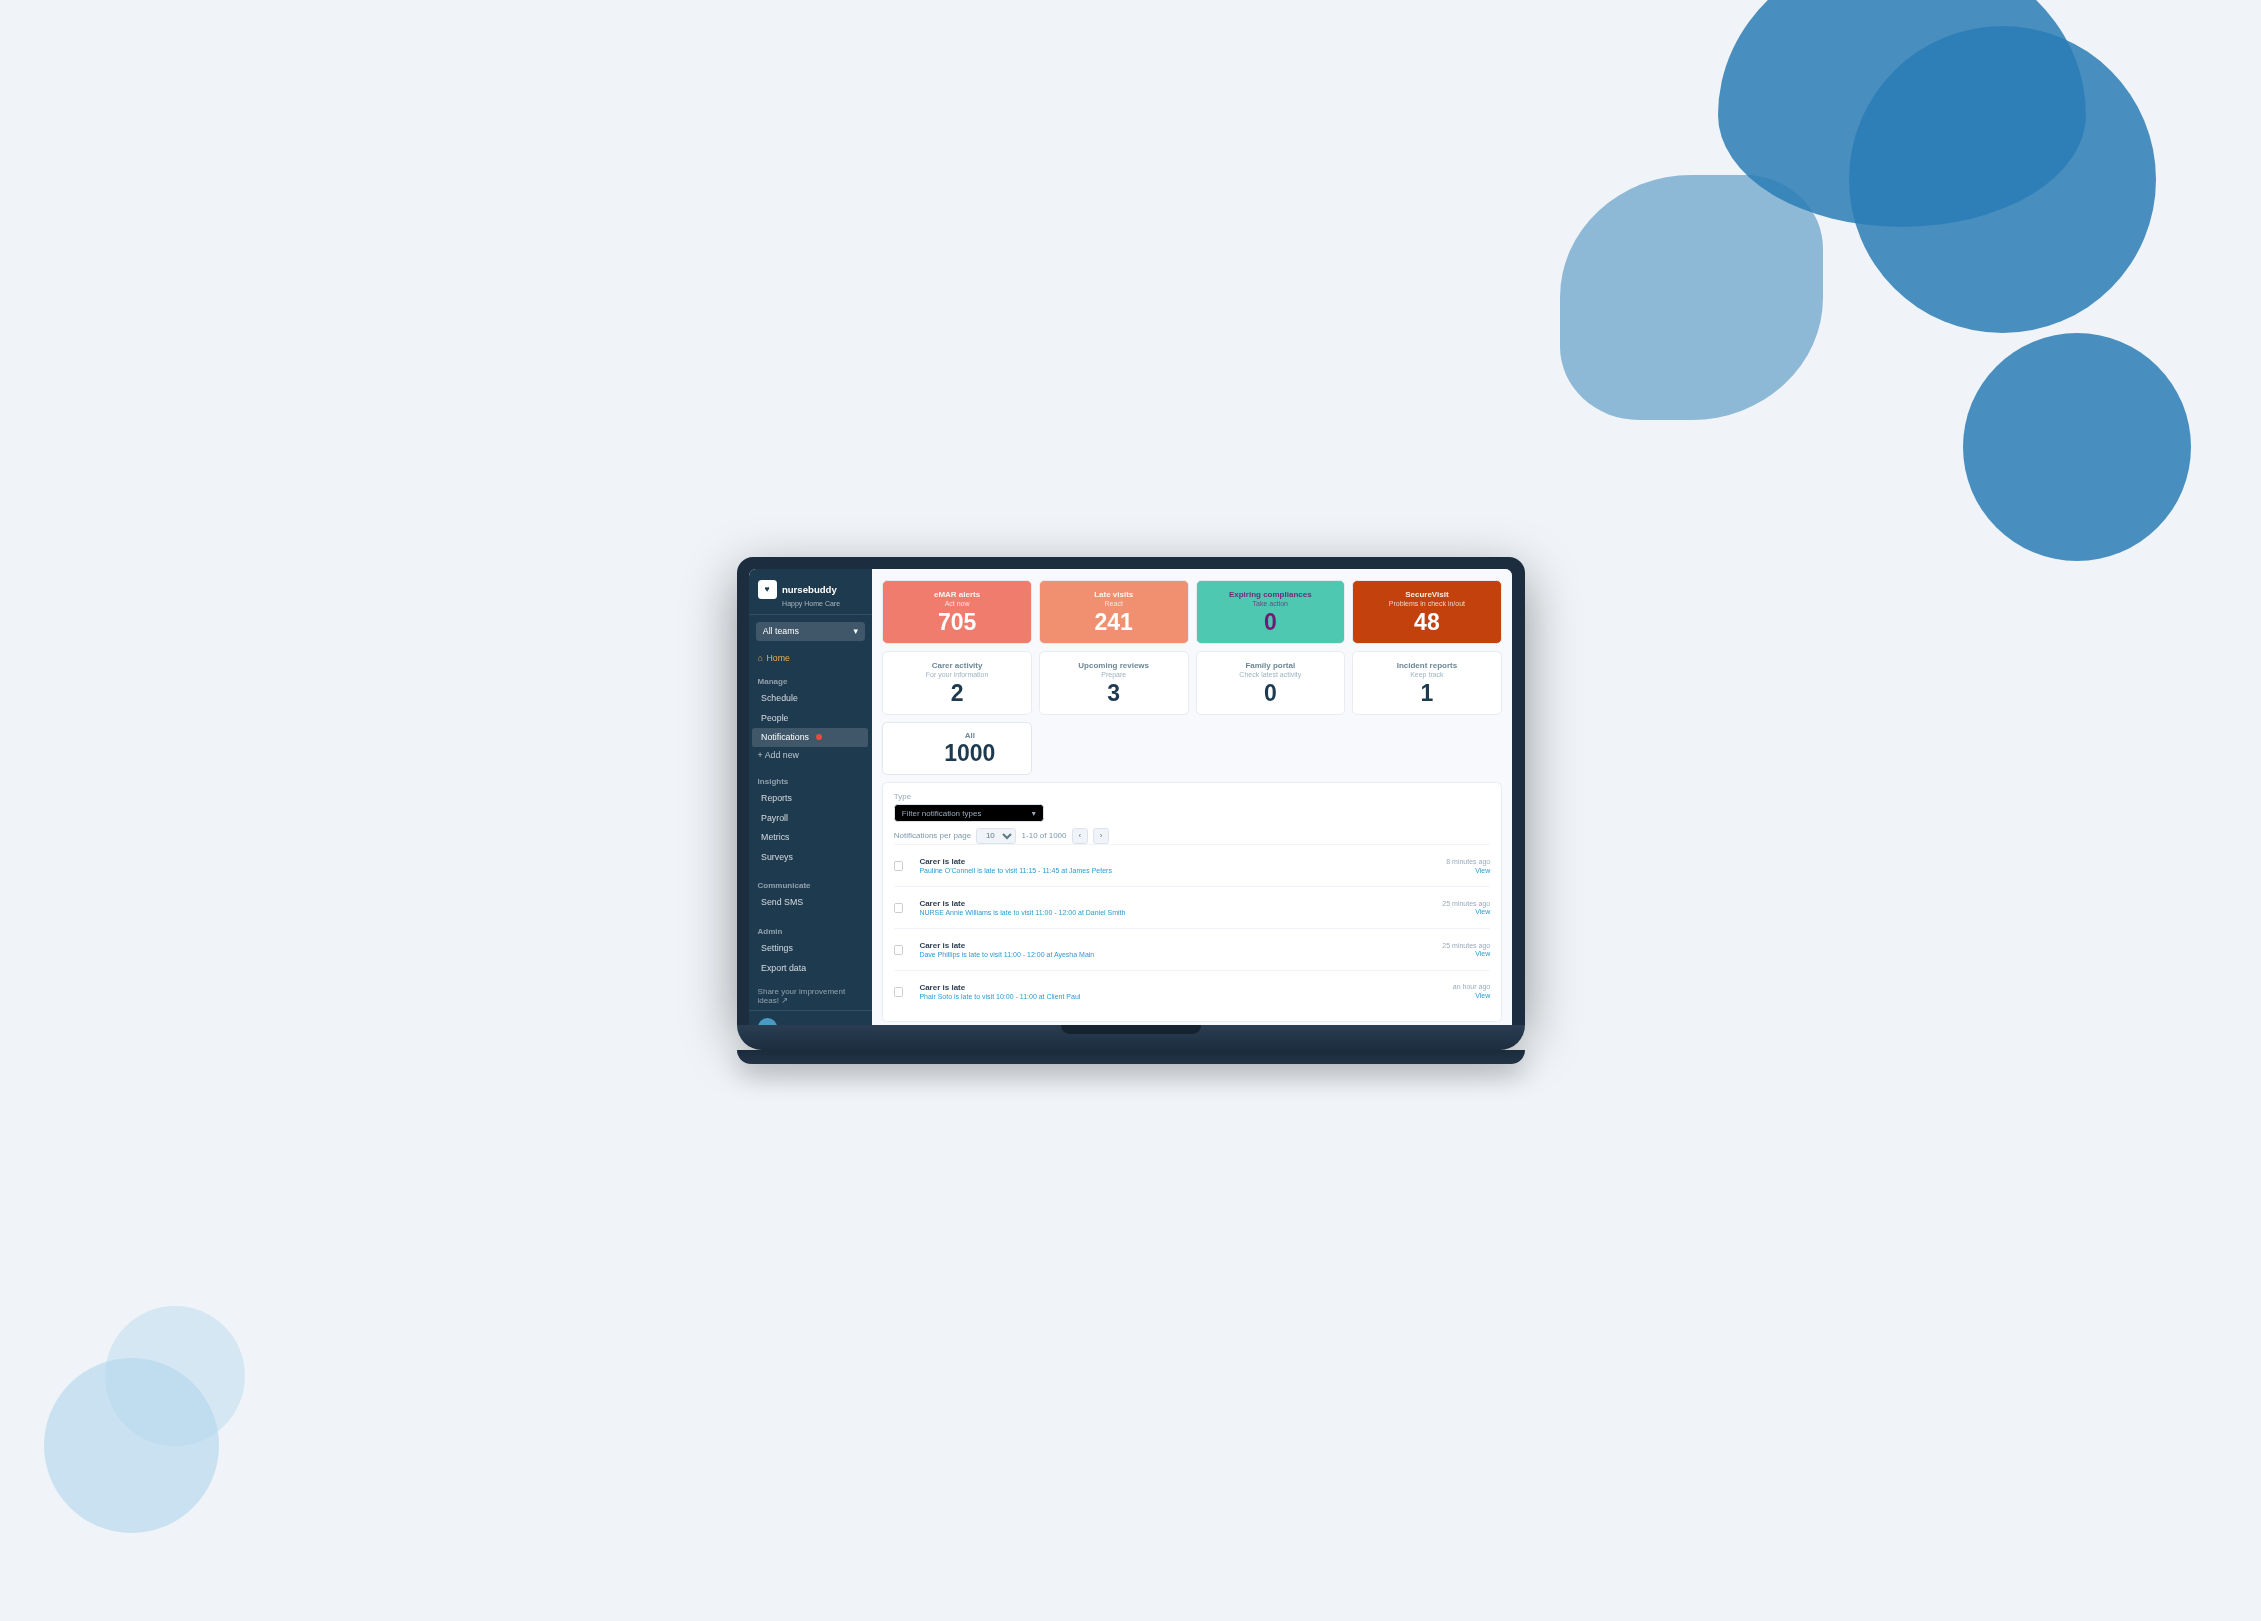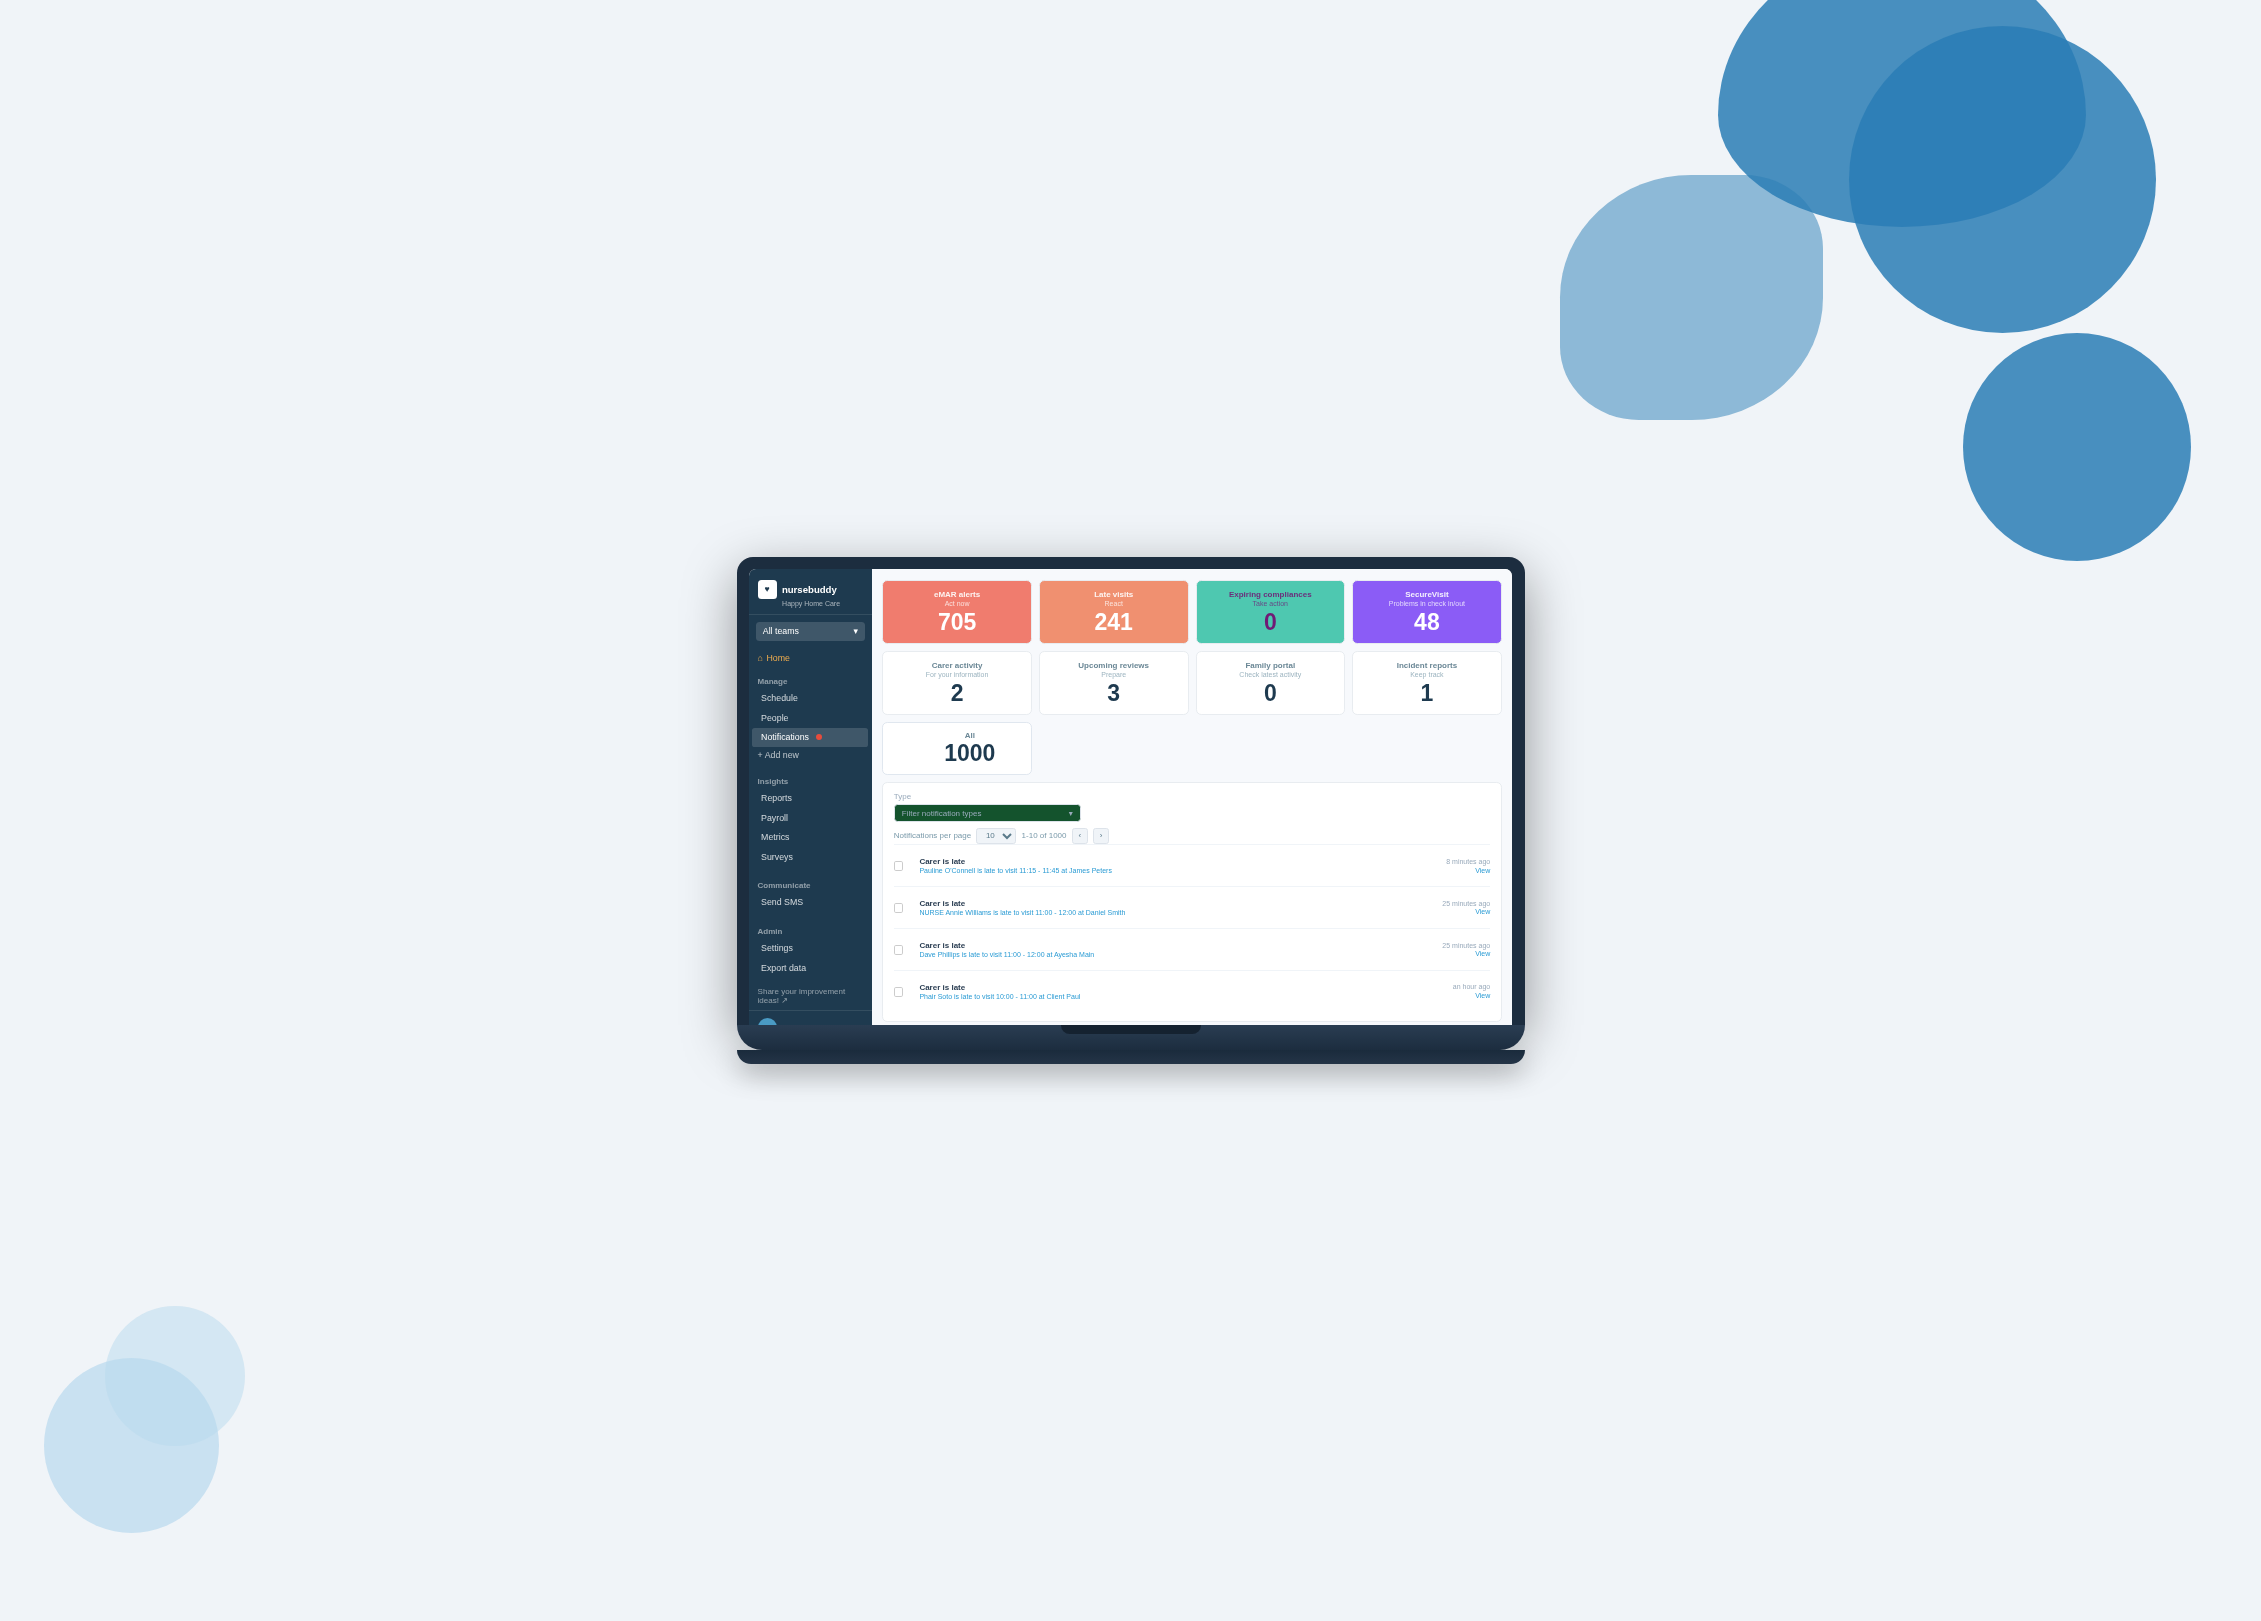--- a/index.html
+++ b/index.html
@@ -269,21 +269,21 @@
     .stat-card {
       border-radius: 5.3px;
       padding: 8.8px 10.5px;
       text-align: center;
       background: #fff;
       border: 0.9px solid #e8ecf0;
     }
     .stat-card.red { background: #f07c6e; color: #fff; }
     .stat-card.orange { background: #f09070; color: #fff; }
     .stat-card.teal { background: #4ec8b0; color: #701a75; }
-    .stat-card.blue { background: #8b5cf6; color: #fff; }
+    .stat-card.blue { background: #c2410c; color: #fff; }
 
     .stat-title {
       font-size: 8px;
       font-weight: 700;
       opacity: 0.9;
       margin-bottom: 1.8px;
     }
     .stat-subtitle {
       font-size: 7px;
       opacity: 0.75;
@@ -312,27 +312,27 @@
 
     
     .notifications-section {
       background: #fff;
       border-radius: 5.3px;
       border: 0.9px solid #e8ecf0;
       padding: 8.8px 10.5px;
     }
 
     .type-filter {
-      background: #14532d;
+      background: #000000;
       border: 0.9px solid #dde3ea;
       border-radius: 3.5px;
       padding: 3.5px 7px;
       font-size: 8px;
       color: #9ab;
-      width: 187px;
+      width: 150px;
       display: flex;
       align-items: center;
       justify-content: space-between;
       margin-bottom: 5.3px;
     }
 
     .pagination-row {
       display: flex;
       align-items: center;
       gap: 5.3px;

